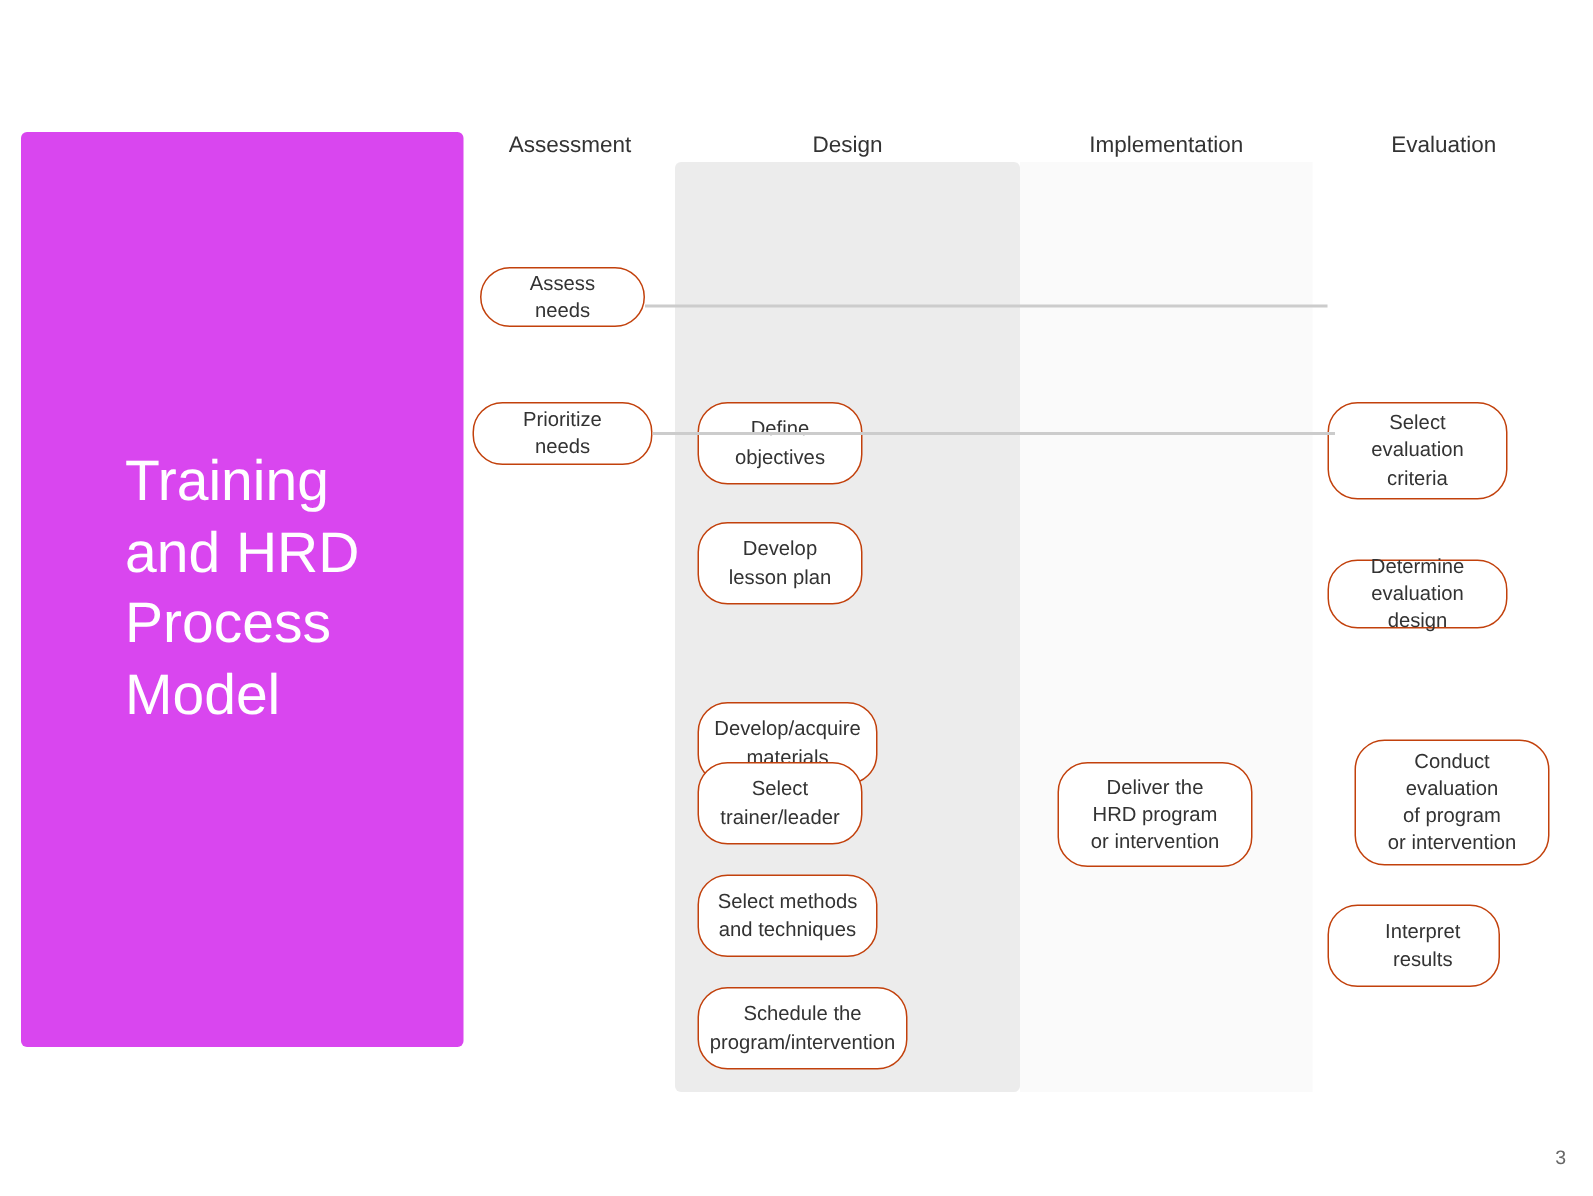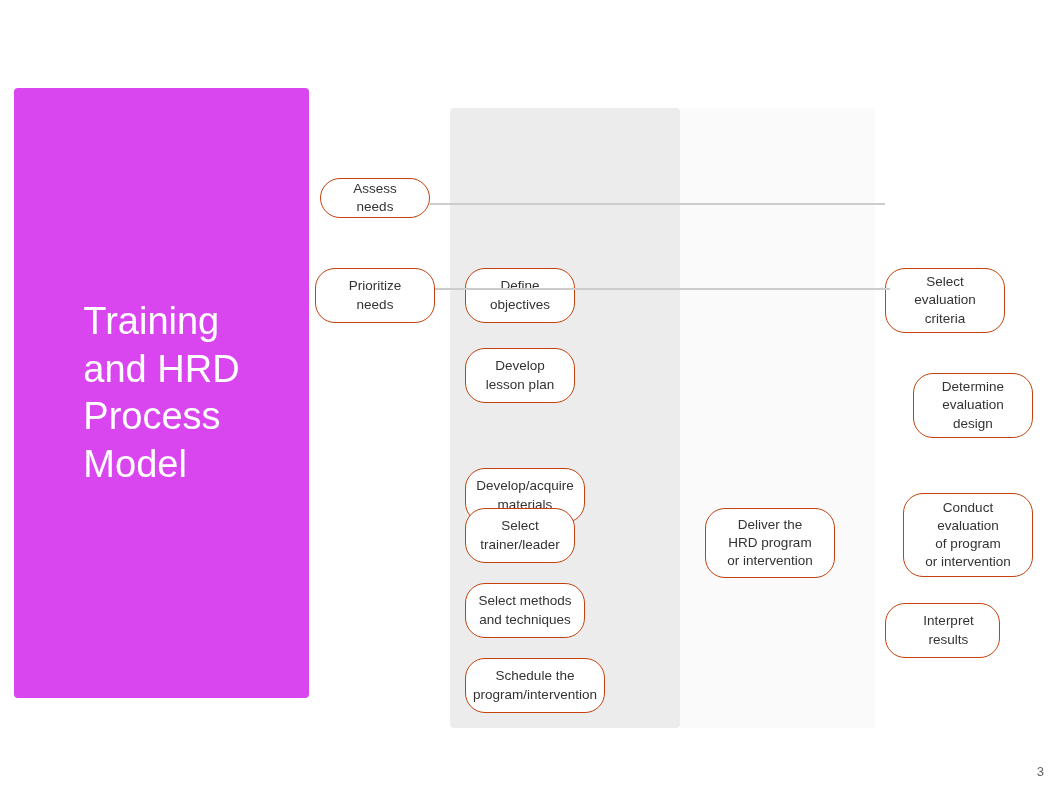--- a/index.html
+++ b/index.html
@@ -122,21 +122,21 @@
       left: 10px;
       top: 55px;
       width: 110px;
       height: 40px;
     }
 
     .box-prioritize {
       left: 5px;
       top: 145px;
       width: 120px;
-      height: 55px;
+      height: 42px;
       align-items: center;
     }
 
     
     .box-define {
       left: 155px;
       top: 145px;
       width: 110px;
       height: 55px;
     }
@@ -190,22 +190,21 @@
       left: 575px;
       top: 145px;
       width: 120px;
       height: 65px;
     }
 
     .box-det-design {
       left: 575px;
       top: 250px;
       width: 120px;
-      height: 65px;
-      margin-left: 28px;
+      height: 46px;
     }
 
     .box-conduct {
       left: 593px;
       top: 370px;
       width: 130px;
       height: 84px;
     }
 
     .box-interpret {
@@ -236,20 +235,26 @@
 <body>
 
 <div class="page">
 
   <div class="sidebar">
     <div class="sidebar-title">Training<br>and HRD<br>Process<br>Model</div>
   </div>
 
   <div class="content">
 
+    <div class="col-headers">
+      <div class="col-header col-assessment">Assessment</div>
+      <div class="col-header col-design">Design</div>
+      <div class="col-header col-implementation">Implementation</div>
+      <div class="col-header col-evaluation">Evaluation</div>
+    </div>
 
     <div class="design-bg"></div>
 
     <div class="impl-bg"></div>
 
     <div class="boxes">
 
       <div class="box box-assess-needs">
         <span>Assess needs</span>
       </div>

